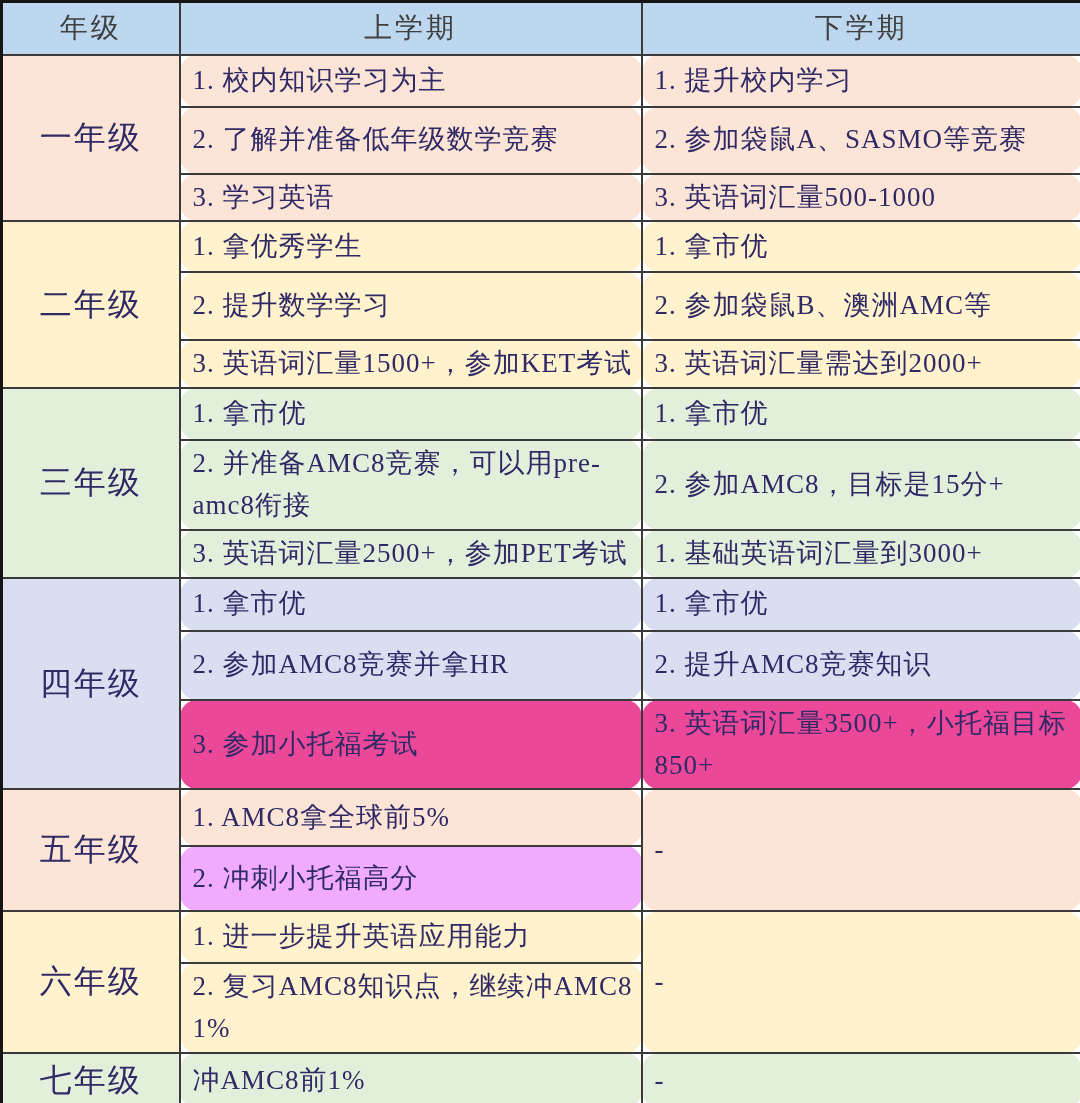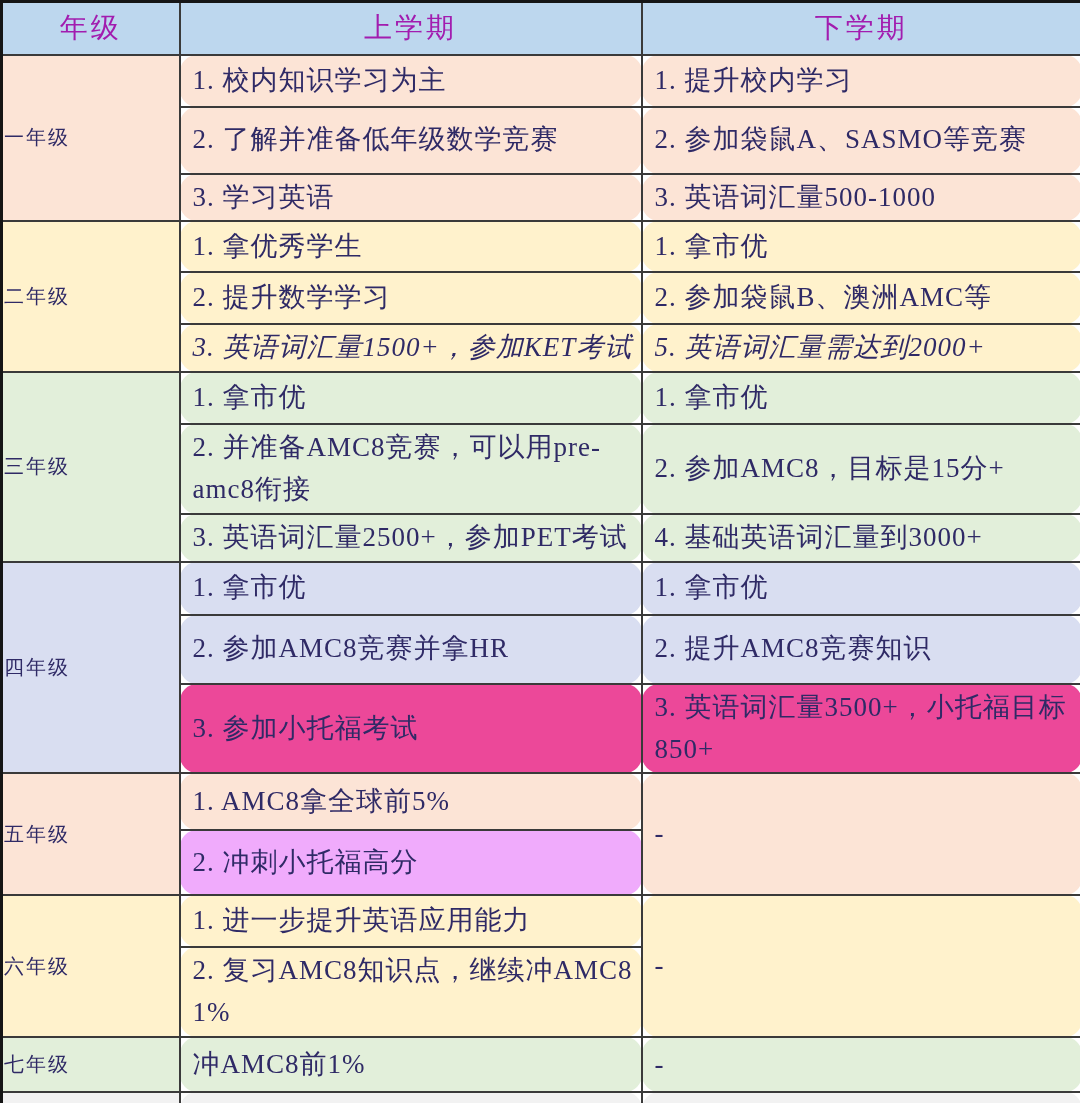--- a/index.html
+++ b/index.html
@@ -16,28 +16,28 @@
   col.c-sem1  { width: 462px; }
   col.c-sem2  { width: 440px; }
   table.plan { border: 3px solid #151515; }
   table.plan td, table.plan th {
     border: 2px solid #3a3a3a;
     vertical-align: middle;
     overflow: hidden;
   }
   th.hdr {
     font-weight: normal;
-    color: #a21caf;
+    color: #404040;
     font-size: 28px;
     letter-spacing: 3px;
     text-align: center;
   }
   td.grade {
-    text-align: left;
-    font-size: 20px;
+    text-align: center;
+    font-size: 32px;
     letter-spacing: 2px;
   }
   td.item {
     text-align: left;
     padding: 2px 6px 2px 12px;
     letter-spacing: 1px;
     line-height: 1.55;
     border-radius: 17px;
   }
 </style>
@@ -70,41 +70,41 @@
   <tr style="height: 39px; background: rgb(252, 228, 214);">
     <td class="item">3. 学习英语</td>
     <td class="item">3. 英语词汇量500-1000</td>
   </tr>
 
   <tr style="height: 51px; background: rgb(255, 242, 204);">
     <td class="grade" rowspan="3">二年级</td>
     <td class="item">1. 拿优秀学生</td>
     <td class="item">1. 拿市优</td>
   </tr>
-  <tr style="height: 52px; background: rgb(255, 242, 204);">
+  <tr style="height: 68px; background: rgb(255, 242, 204);">
     <td class="item">2. 提升数学学习</td>
     <td class="item">2. 参加袋鼠B、澳洲AMC等</td>
   </tr>
-  <tr style="height: 36px; background: rgb(255, 242, 204); font-style: italic;">
+  <tr style="height: 36px; background: rgb(255, 242, 204);">
     <td class="item">3. 英语词汇量1500+，参加KET考试</td>
-    <td class="item">5. 英语词汇量需达到2000+</td>
+    <td class="item">3. 英语词汇量需达到2000+</td>
   </tr>
 
   <tr style="height: 52px; background: rgb(226, 239, 218);">
     <td class="grade" rowspan="3">三年级</td>
     <td class="item">1. 拿市优</td>
     <td class="item">1. 拿市优</td>
   </tr>
   <tr style="height: 83px; background: rgb(226, 239, 218);">
     <td class="item">2. 并准备AMC8竞赛，可以用pre-amc8衔接</td>
     <td class="item">2. 参加AMC8，目标是15分+</td>
   </tr>
   <tr style="height: 34px; background: rgb(226, 239, 218);">
     <td class="item">3. 英语词汇量2500+，参加PET考试</td>
-    <td class="item">4. 基础英语词汇量到3000+</td>
+    <td class="item">1. 基础英语词汇量到3000+</td>
   </tr>
 
   <tr style="height: 53px; background: rgb(217, 222, 241);">
     <td class="grade" rowspan="3">四年级</td>
     <td class="item">1. 拿市优</td>
     <td class="item">1. 拿市优</td>
   </tr>
   <tr style="height: 69px; background: rgb(217, 222, 241);">
     <td class="item">2. 参加AMC8竞赛并拿HR</td>
     <td class="item">2. 提升AMC8竞赛知识</td>

